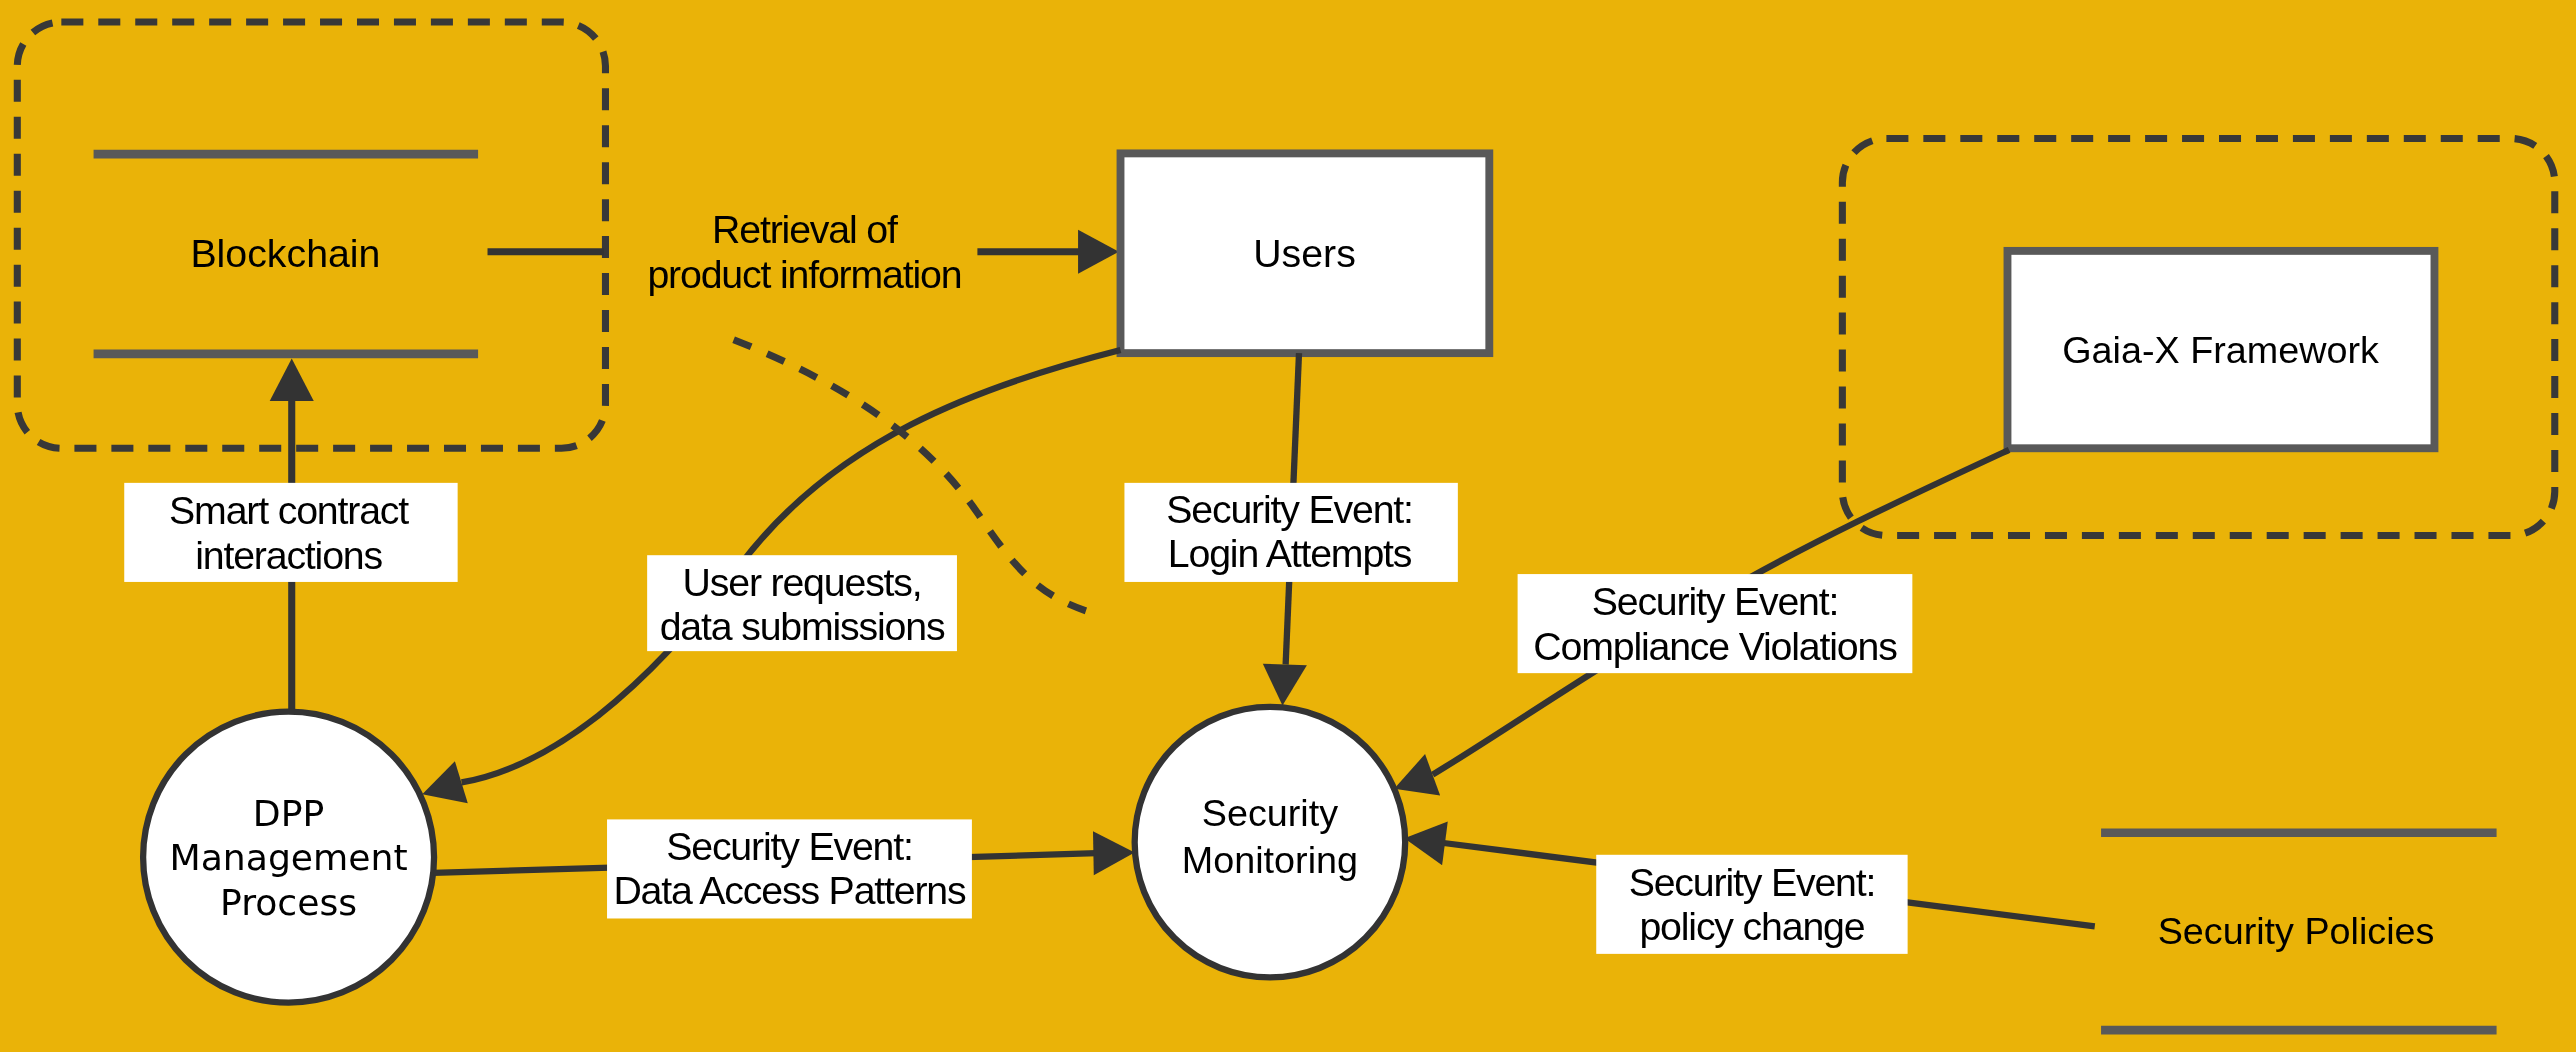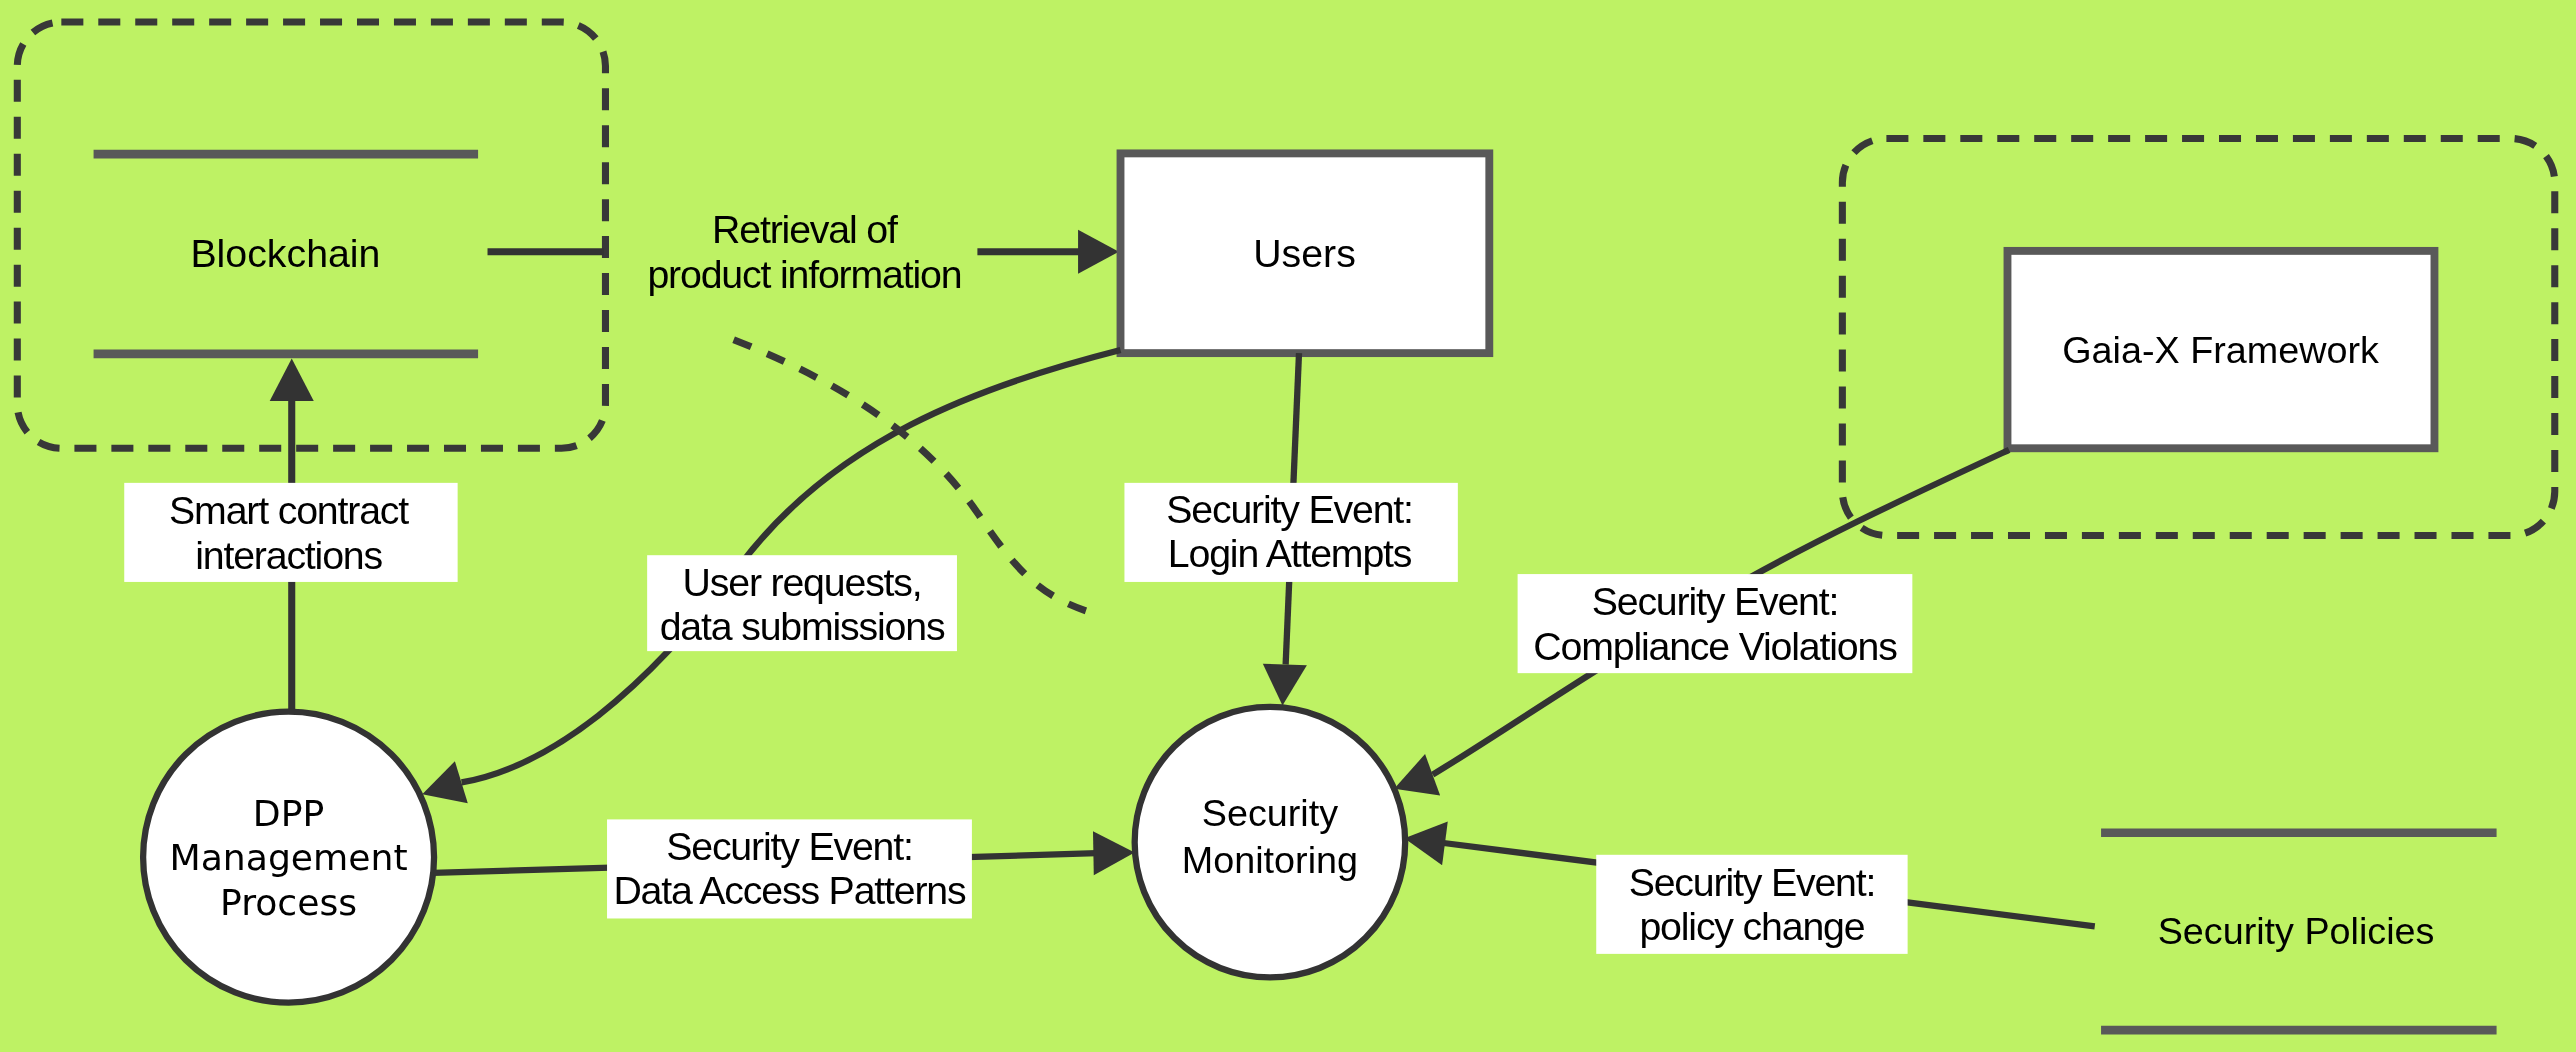--- a/index.html
+++ b/index.html
@@ -4,21 +4,21 @@
 <style>
   html, body {
     margin: 0;
     padding: 0;
     background: #ffffff;
   }
   .stage {
     position: relative;
     width: 2576px;
     height: 1053px;
-    background: #bef264;
+    background: #eab308;
     overflow: hidden;
   }
   svg { display: block; }
 
   
   .node-label {
     font-family: "Liberation Sans", sans-serif;
     font-size: 50px;
     fill: #000000;
   }

